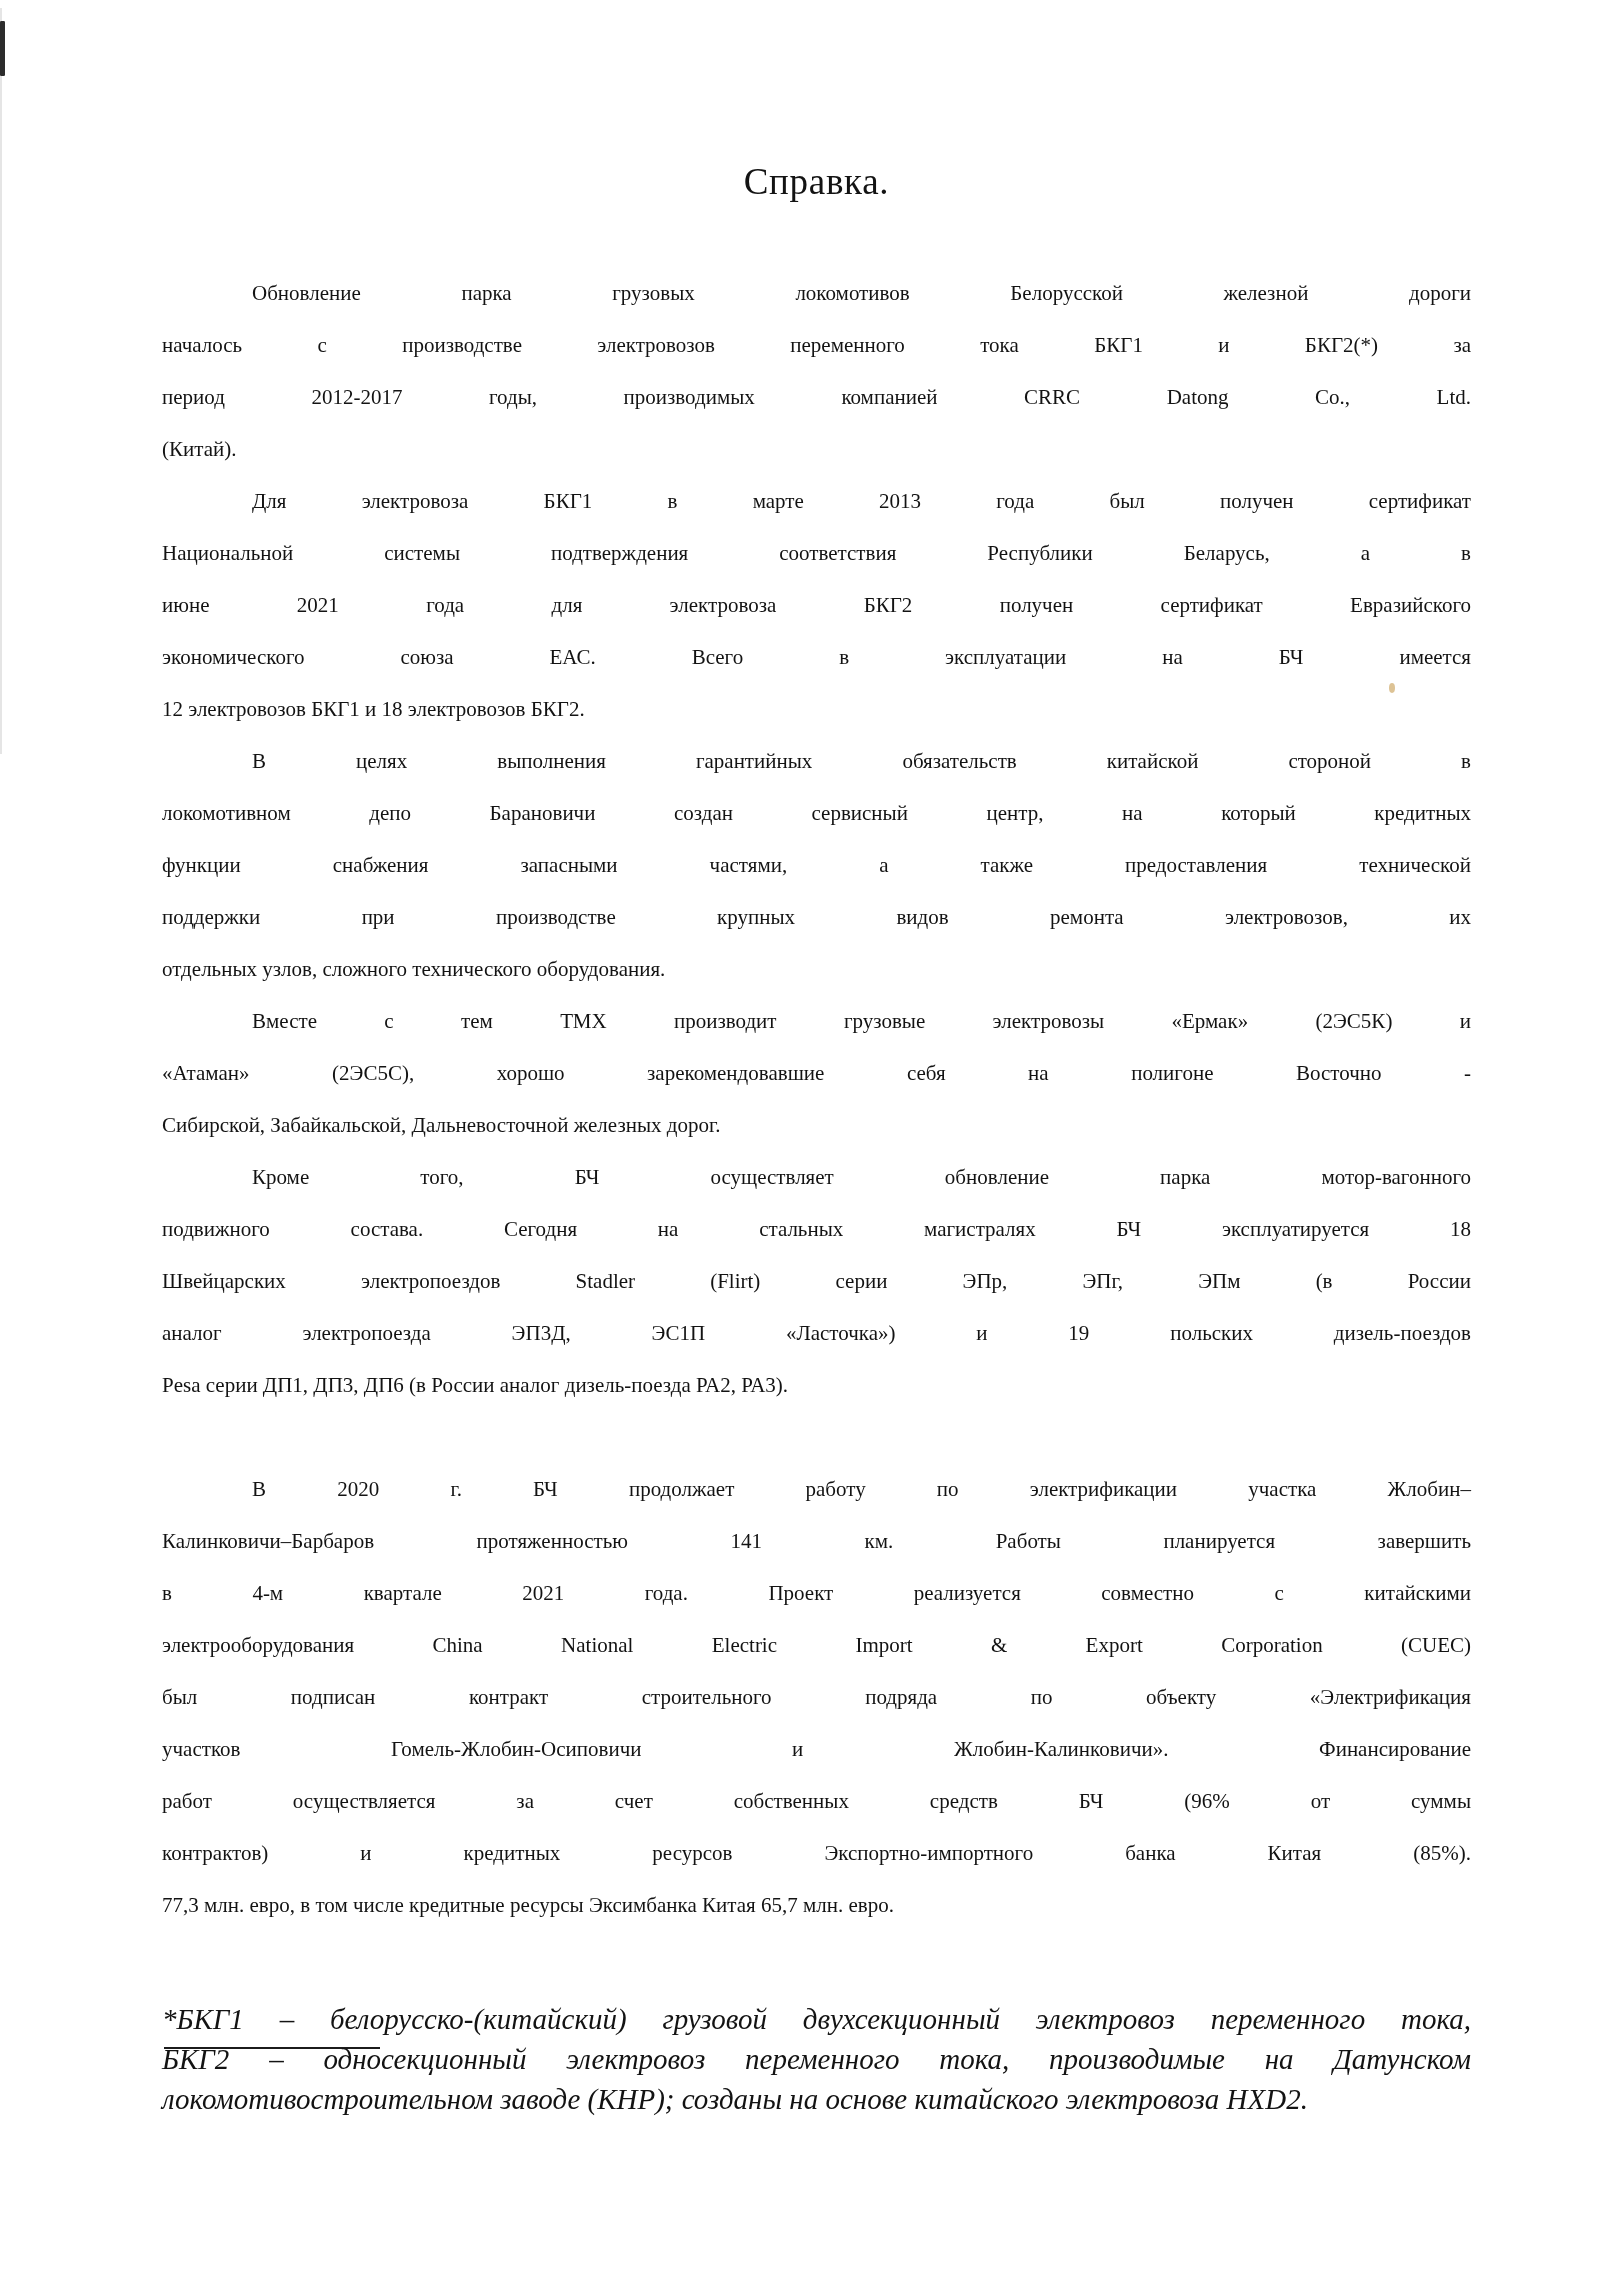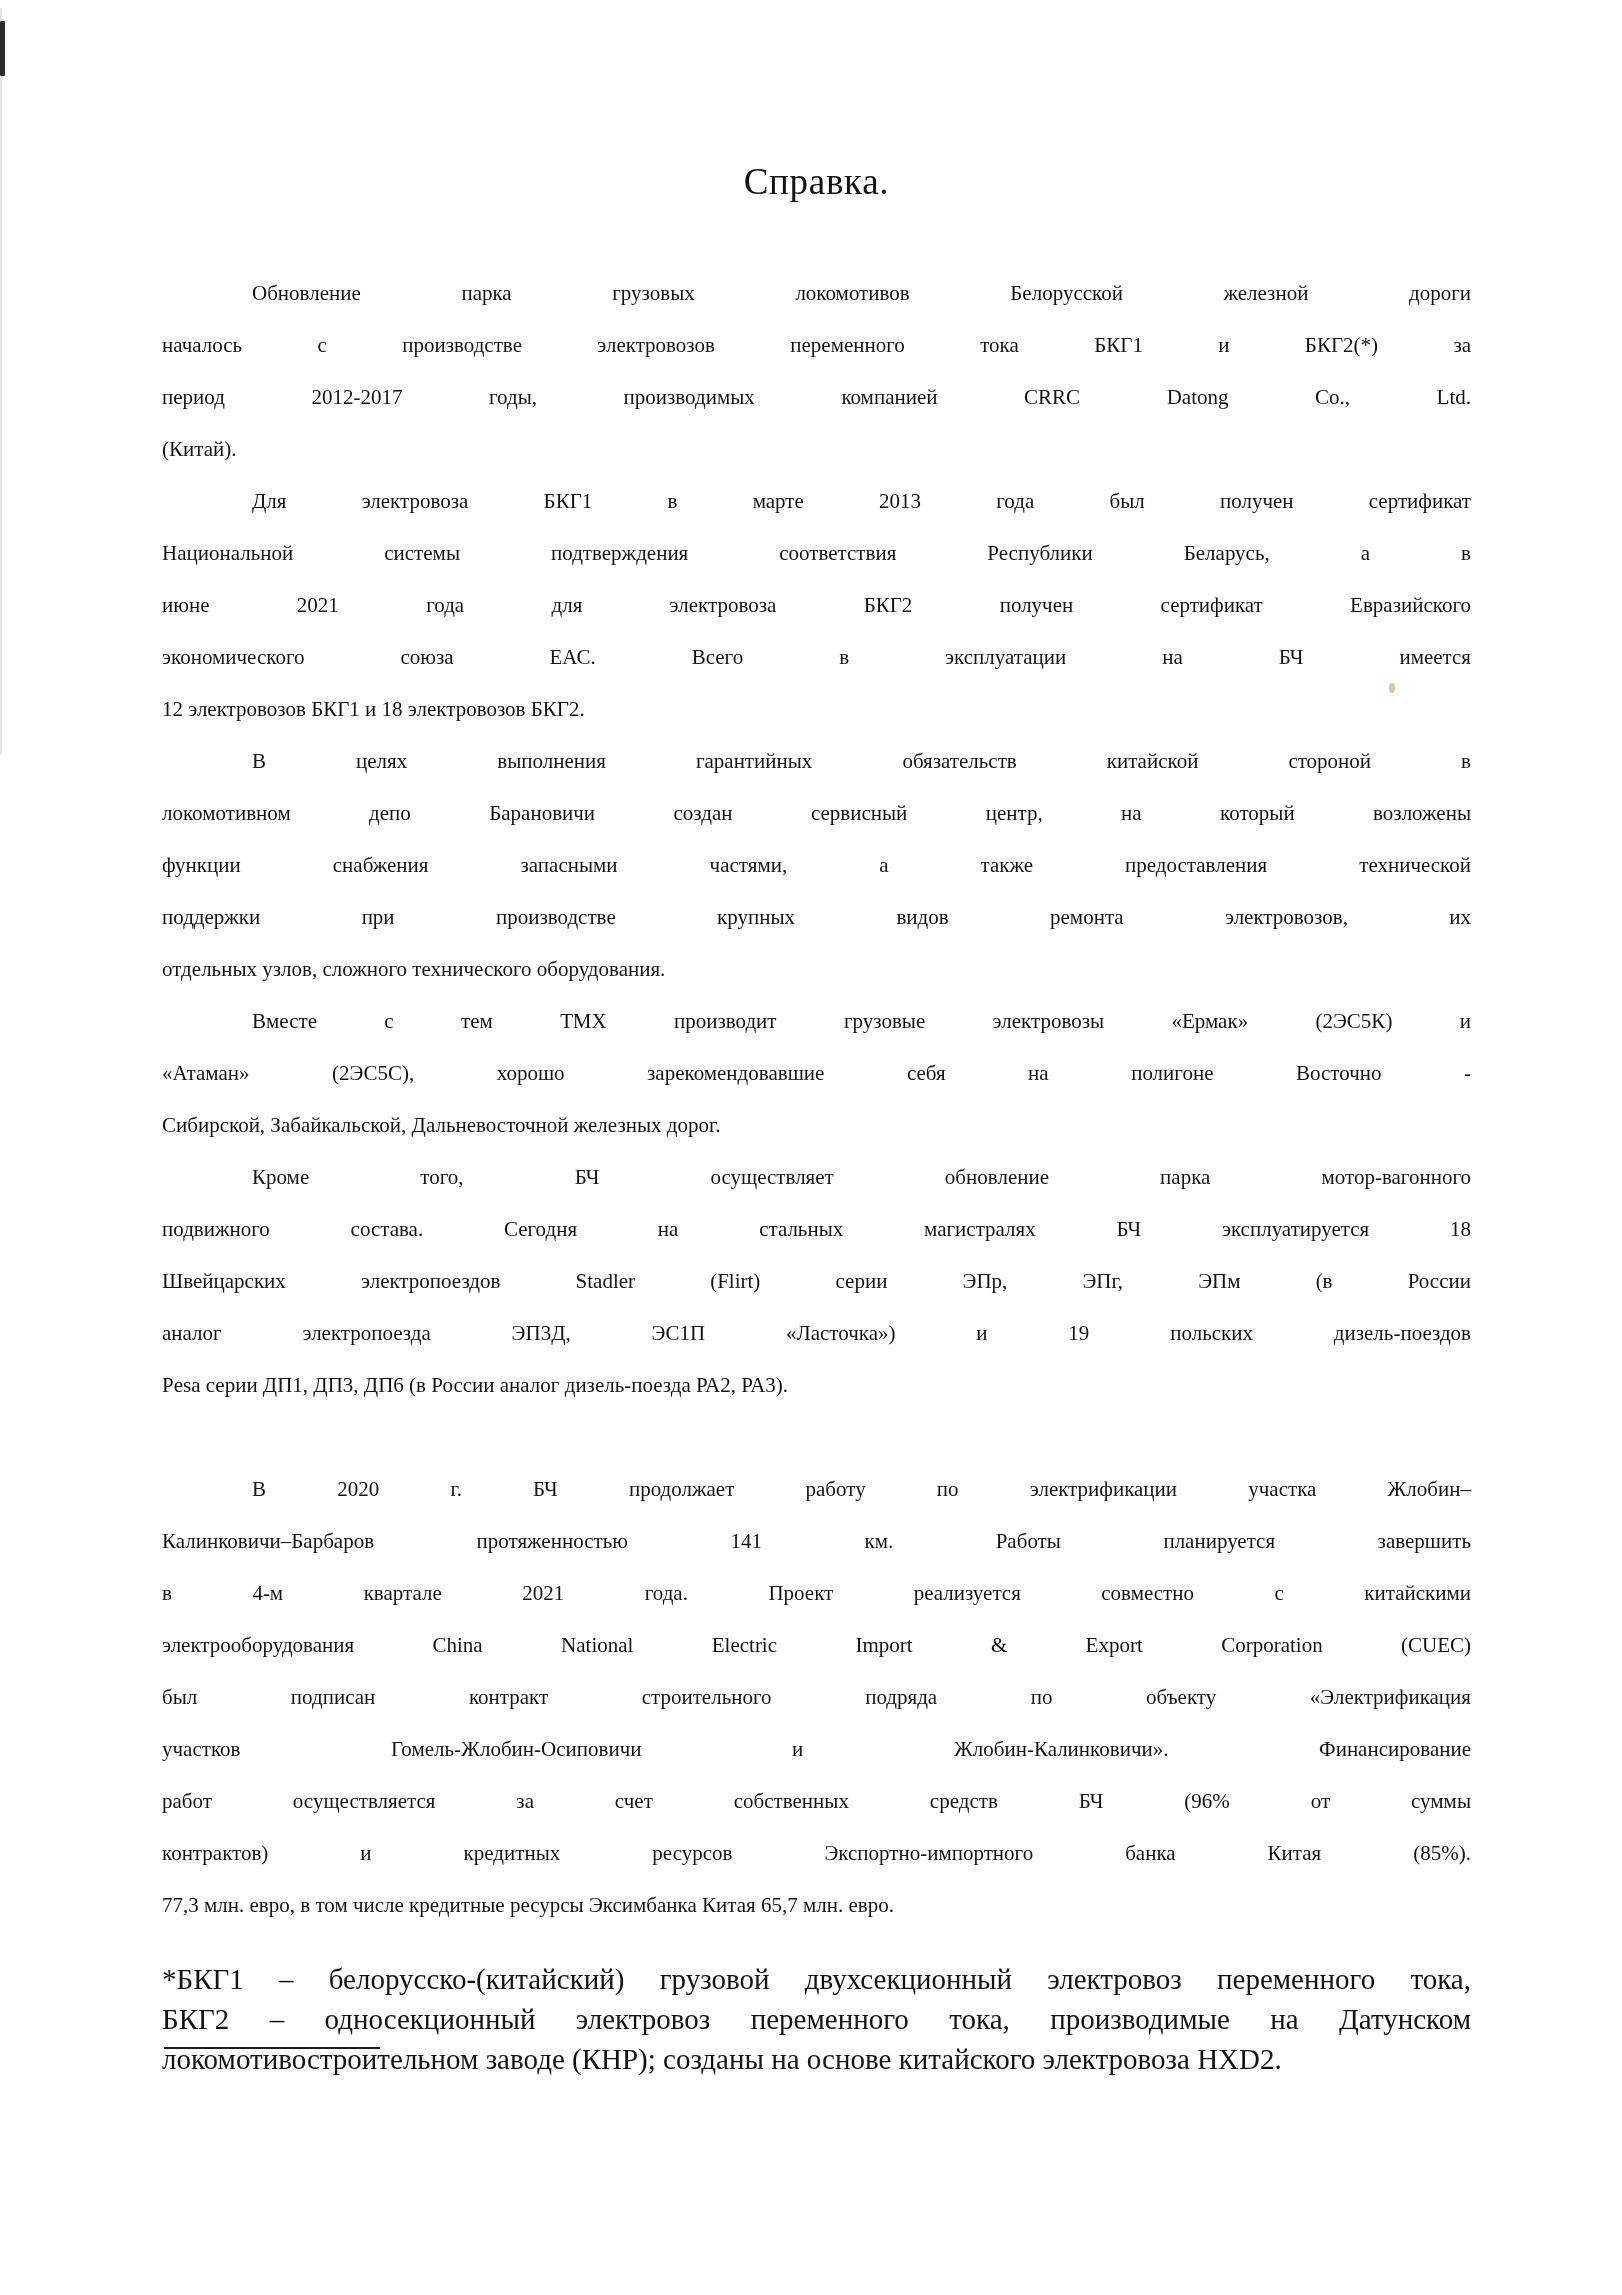--- a/index.html
+++ b/index.html
@@ -41,22 +41,23 @@
   .line.last { text-align-last: left; }
   .spacer { height: 52px; }
   .footnote-sep {
     position: absolute;
     left: 164px; top: 2047px;
     width: 216px; height: 0;
     border-top: 2.6px solid #1b1b1b;
   }
   .footnote {
     position: absolute;
-    left: 162px; top: 1959px; width: 1309px;
+    left: 162px; top: 1999px; width: 1309px;
     font-size: 29px;
+    font-style: italic;
   }
   .fline {
     height: 40px;
     line-height: 40px;
     text-align: justify;
     text-align-last: justify;
   }
   .fline.last { text-align-last: left; }
   
   .edge-shadow {
@@ -99,21 +100,21 @@
       </div>
       <div class="paragraph">
         <div class="line first">Для электровоза БКГ1 в марте 2013 года был получен сертификат</div>
         <div class="line">Национальной системы подтверждения соответствия Республики Беларусь, а в</div>
         <div class="line">июне 2021 года для электровоза БКГ2 получен сертификат Евразийского</div>
         <div class="line">экономического союза ЕАС. Всего в эксплуатации на БЧ имеется</div>
         <div class="line last">12 электровозов БКГ1 и 18 электровозов БКГ2.</div>
       </div>
       <div class="paragraph">
         <div class="line first">В целях выполнения гарантийных обязательств китайской стороной в</div>
-        <div class="line">локомотивном депо Барановичи создан сервисный центр, на который возложены</div>
+        <div class="line">локомотивном депо Барановичи создан сервисный центр, на который кредитных</div>
         <div class="line">функции снабжения запасными частями, а также предоставления технической</div>
         <div class="line">поддержки при производстве крупных видов ремонта электровозов, их</div>
         <div class="line last">отдельных узлов, сложного технического оборудования.</div>
       </div>
       <div class="paragraph">
         <div class="line first">Вместе с тем ТМХ производит грузовые электровозы «Ермак» (2ЭС5К) и</div>
         <div class="line">«Атаман» (2ЭС5С), хорошо зарекомендовавшие себя на полигоне Восточно -</div>
         <div class="line last">Сибирской, Забайкальской, Дальневосточной железных дорог.</div>
       </div>
       <div class="paragraph">

